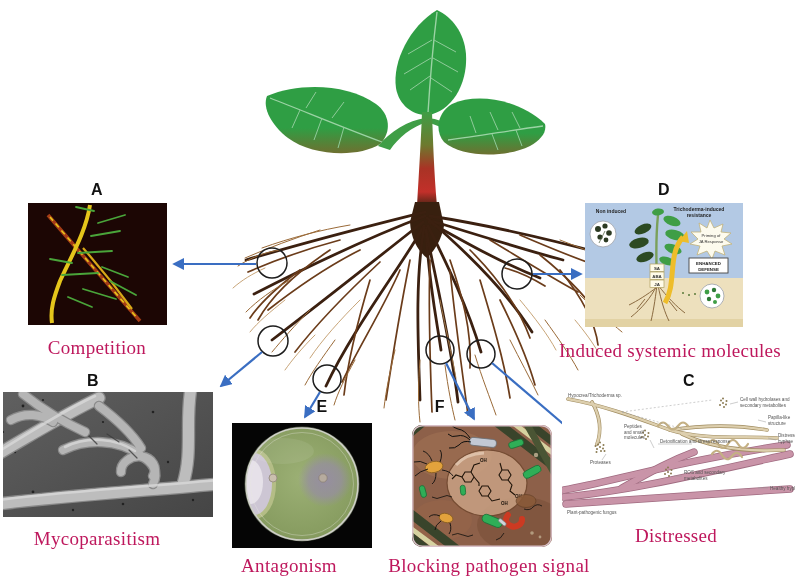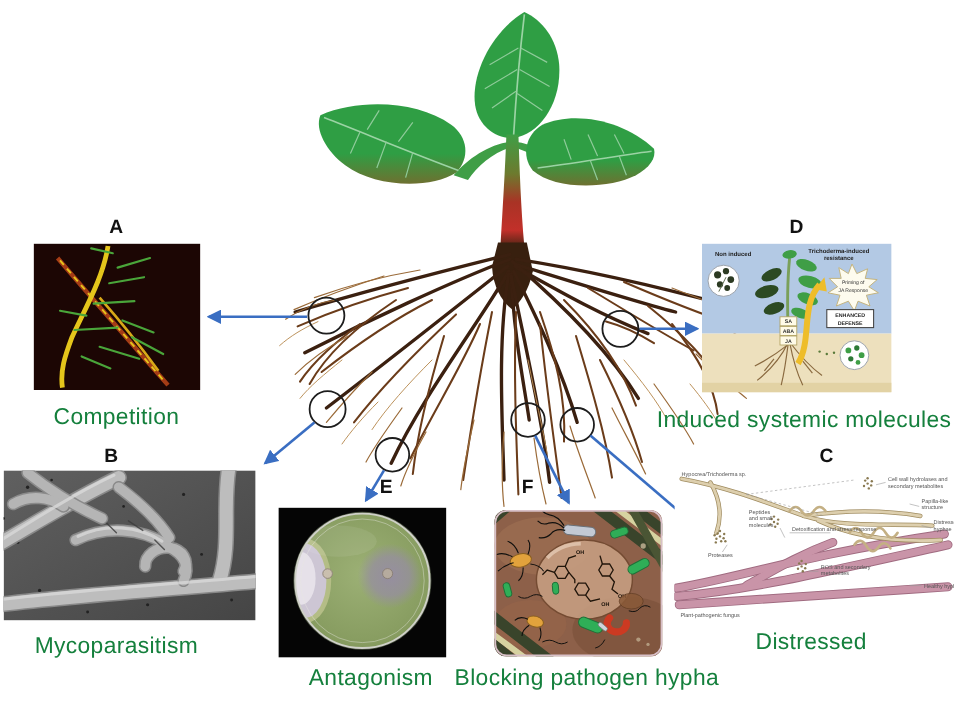--- a/index.html
+++ b/index.html
@@ -2,22 +2,22 @@
 <html><head>
 <meta charset="utf-8">
 <style>
   html,body{margin:0;padding:0;background:#fff;}
   #stage{position:relative;width:800px;height:585px;background:#ffffff;overflow:hidden;
          font-family:"Liberation Sans",sans-serif;}
   .panel{position:absolute;}
   .panel svg{display:block;}
   .letter{position:absolute;transform:translate(-50%,-50%);font-weight:bold;
            font-size:16px;color:#121212;letter-spacing:.5px;}
-  .caption{position:absolute;transform:translate(-50%,-50%);font-size:19px;color:#15803d;
-           white-space:nowrap;letter-spacing:.3px;}
+  .caption{position:absolute;transform:translate(-50%,-50%);font-size:19px;color:#be185d;
+           white-space:nowrap;letter-spacing:.3px;font-family:Liberation Serif, serif;}
   svg text{font-family:"Liberation Sans",sans-serif;}
 </style>
 </head>
 <body>
 
 <div id="stage">
 
   <svg width="800" height="585" viewBox="0 0 800 585" style="position:absolute;left:0;top:0;">
     <defs>
       <marker id="ah" viewBox="0 0 10 10" refX="8.5" refY="5" markerWidth="5.5" markerHeight="5.5" orient="auto">
@@ -555,16 +555,16 @@
   <div class="letter" style="left:93px;top:381px;">B</div>
   <div class="letter" style="left:689px;top:381px;">C</div>
   <div class="letter" style="left:664px;top:190px;">D</div>
   <div class="letter" style="left:322px;top:407px;">E</div>
   <div class="letter" style="left:440px;top:407px;">F</div>
 
   <div class="caption" style="left:97px;top:348px;">Competition</div>
   <div class="caption" style="left:97px;top:539px;text-align:center;">Mycoparasitism</div>
   <div class="caption" style="left:670px;top:351px;">Induced systemic molecules</div>
   <div class="caption" style="left:676px;top:536px;">Distressed</div>
-  <div class="caption" style="left:309px;top:566px;">Antagonism</div>
-  <div class="caption" style="left:489px;top:566px;">Blocking pathogen hypha</div>
+  <div class="caption" style="left:289px;top:566px;">Antagonism</div>
+  <div class="caption" style="left:489px;top:566px;">Blocking pathogen signal</div>
 
 </div>
 
 </body></html>

